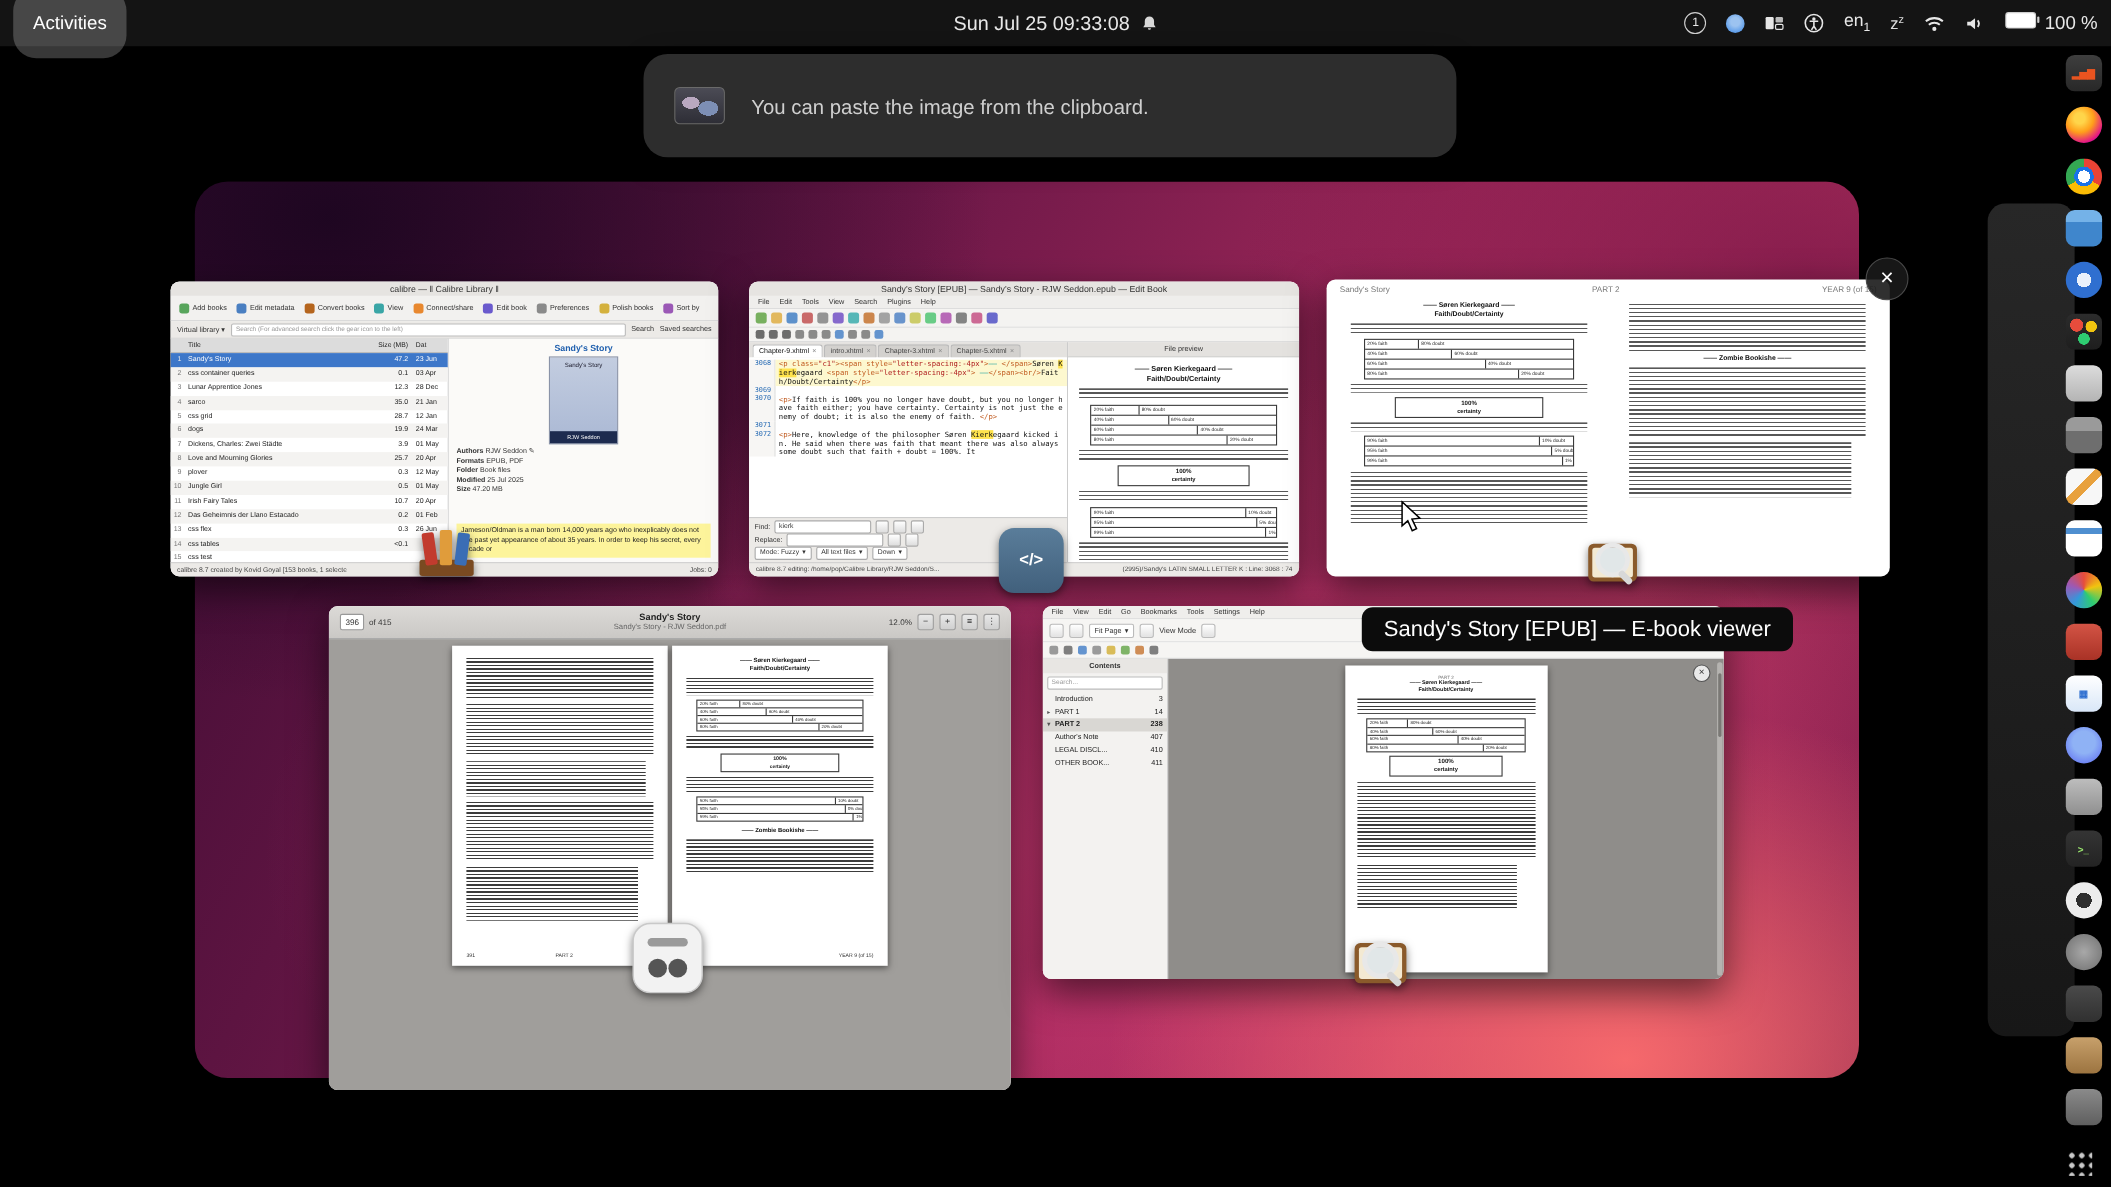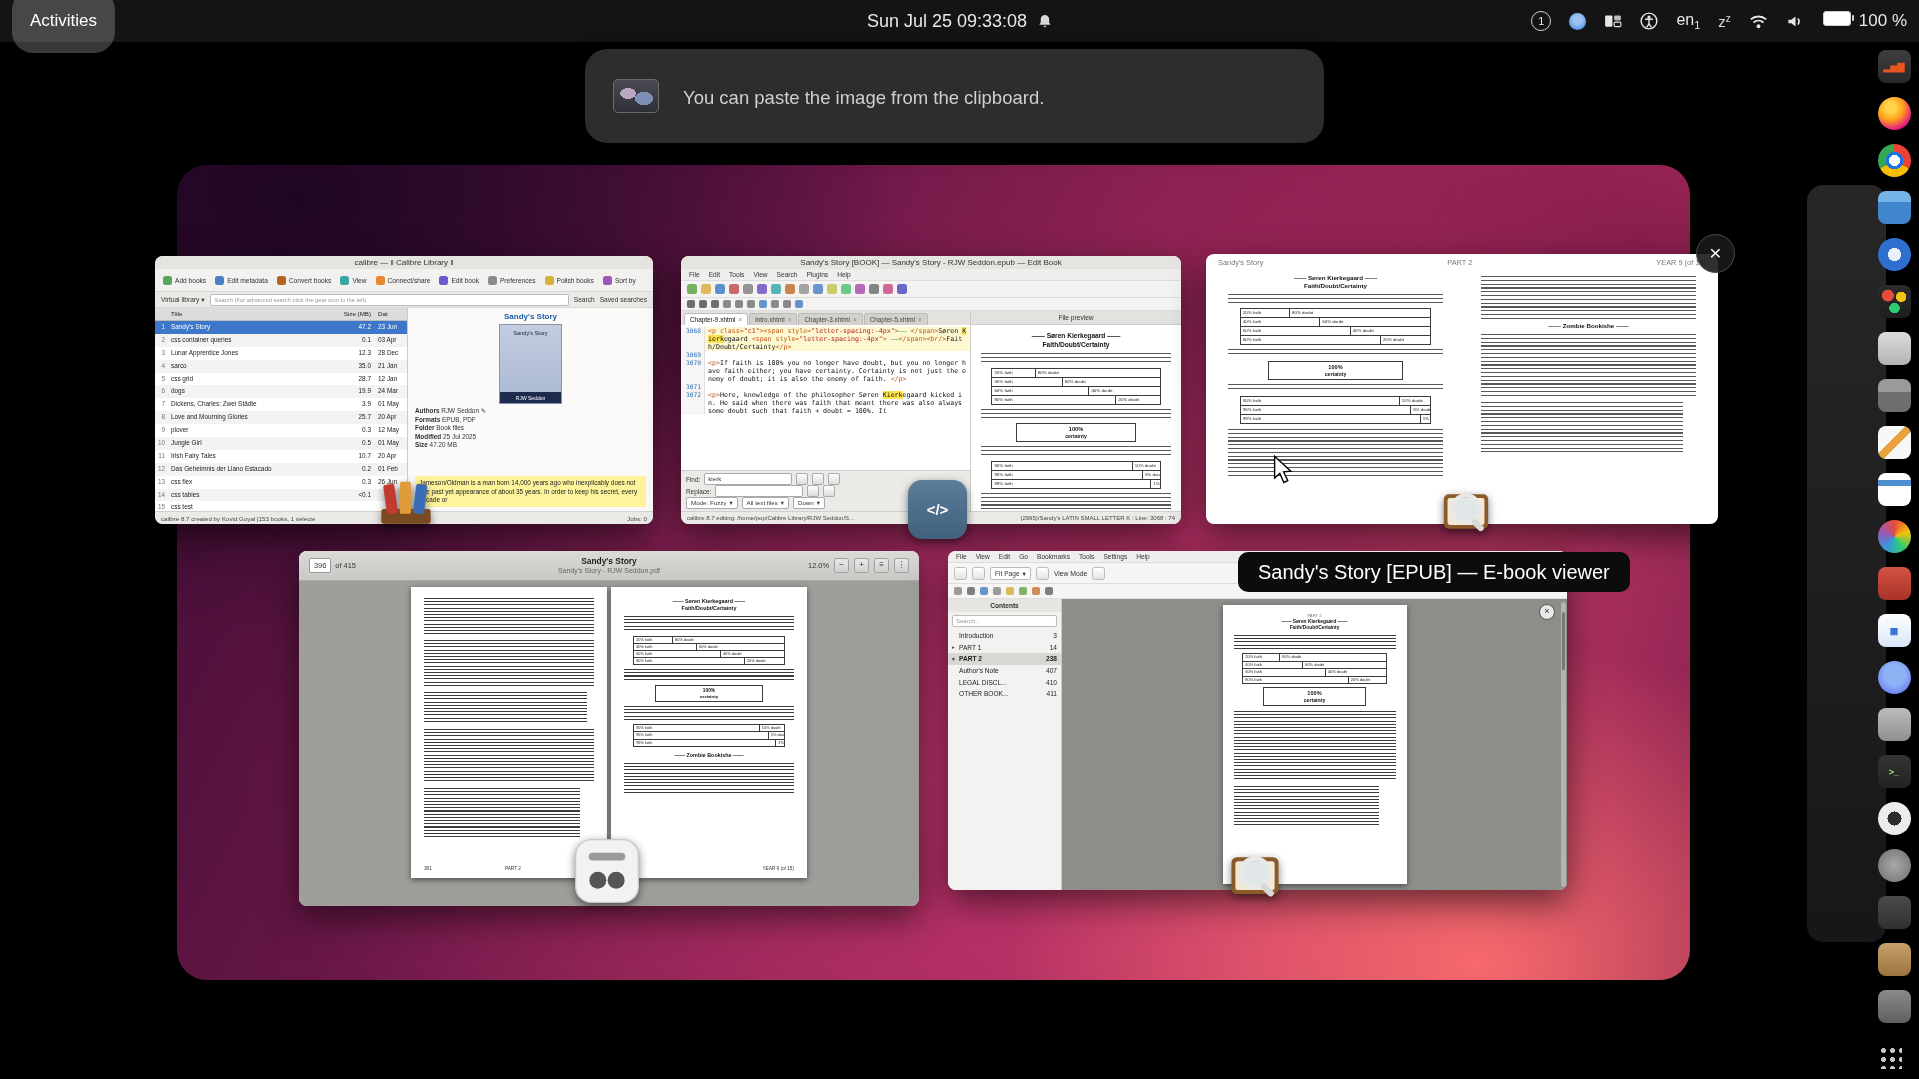--- a/index.html
+++ b/index.html
@@ -45,21 +45,21 @@
   .appsgrid{position:absolute;left:1878px;top:1045px;width:24px;height:24px;
     background-image:radial-gradient(#c8c8c8 2.2px, rgba(0,0,0,0) 2.7px);background-size:9px 9px;background-position:1px 1px}
   
   .mwin{position:absolute;border-radius:8px;overflow:hidden;background:#fff;display:flex;flex-direction:column;
         box-shadow:0 12px 34px rgba(0,0,0,.55);font-size:7px;color:#222;z-index:10}
   .mtitle{background:#e6e4e1;color:#333;text-align:center;font-size:8px;line-height:13px;height:13px;flex:none;white-space:nowrap;overflow:hidden}
   .nw{white-space:nowrap;overflow:hidden}
   #win-calibre{left:155px;top:256px;width:498px;height:268px}
   #win-editor{left:681px;top:256px;width:500px;height:268px}
   #win-viewer1{left:1206px;top:254px;width:512px;height:270px}
-  #win-pdf{left:299px;top:551px;width:620px;height:355px}
+  #win-pdf{left:299px;top:551px;width:620px;height:440px}
   #win-viewer2{left:948px;top:551px;width:619px;height:339px}
   
   .cal-toolbar{height:22px;background:#f2f1ef;border-bottom:1px solid #d8d8d8;display:flex;align-items:center;gap:9px;padding:0 8px;flex:none}
   .ctbi{display:flex;align-items:center;gap:3px;font-size:6.6px;color:#333;white-space:nowrap}
   .ctbico{width:9px;height:9px;border-radius:2.5px;flex:none}
   .cal-search{height:15px;background:#eceae7;display:flex;align-items:center;gap:5px;padding:0 6px;font-size:6.6px;color:#333;flex:none;border-bottom:1px solid #d8d8d8}
   .cal-input{flex:1;height:10px;background:#fff;border:1px solid #bbb;border-radius:2px;color:#999;font-size:5.8px;line-height:10px;padding:0 4px;overflow:hidden;white-space:nowrap}
   .cal-main{flex:1;display:flex;min-height:0}
   .cal-list{flex:1;display:flex;flex-direction:column;border-right:1px solid #ccc;min-width:0}
   .cal-lhead{display:grid;grid-template-columns:12px 1fr 34px 32px;background:#dcdcdc;border-bottom:1px solid #bbb;font-size:6.2px;line-height:12px;height:12px;color:#222;flex:none}
@@ -464,21 +464,21 @@
         <div class="cal-comment">Jameson/Oldman is a man born 14,000 years ago who inexplicably does not age past yet appearance of about 35 years. In order to keep his secret, every decade or</div>
       </div>
     </div>
     <div class="cal-status">
       <span class="nw">calibre 8.7 created by Kovid Goyal    [153 books, 1 selecte</span>
       <span>Jobs: 0</span>
     </div>
   </div>
 
   <div class="mwin" id="win-editor">
-    <div class="mtitle">Sandy's Story [BOOK] — Sandy's Story - RJW Seddon.epub — Edit Book</div>
+    <div class="mtitle">Sandy's Story [EPUB] — Sandy's Story - RJW Seddon.epub — Edit Book</div>
     <div class="menubar">
         <span>File</span>
         <span>Edit</span>
         <span>Tools</span>
         <span>View</span>
         <span>Search</span>
         <span>Plugins</span>
         <span>Help</span>
       </div>
     <div class="etoolbar">

